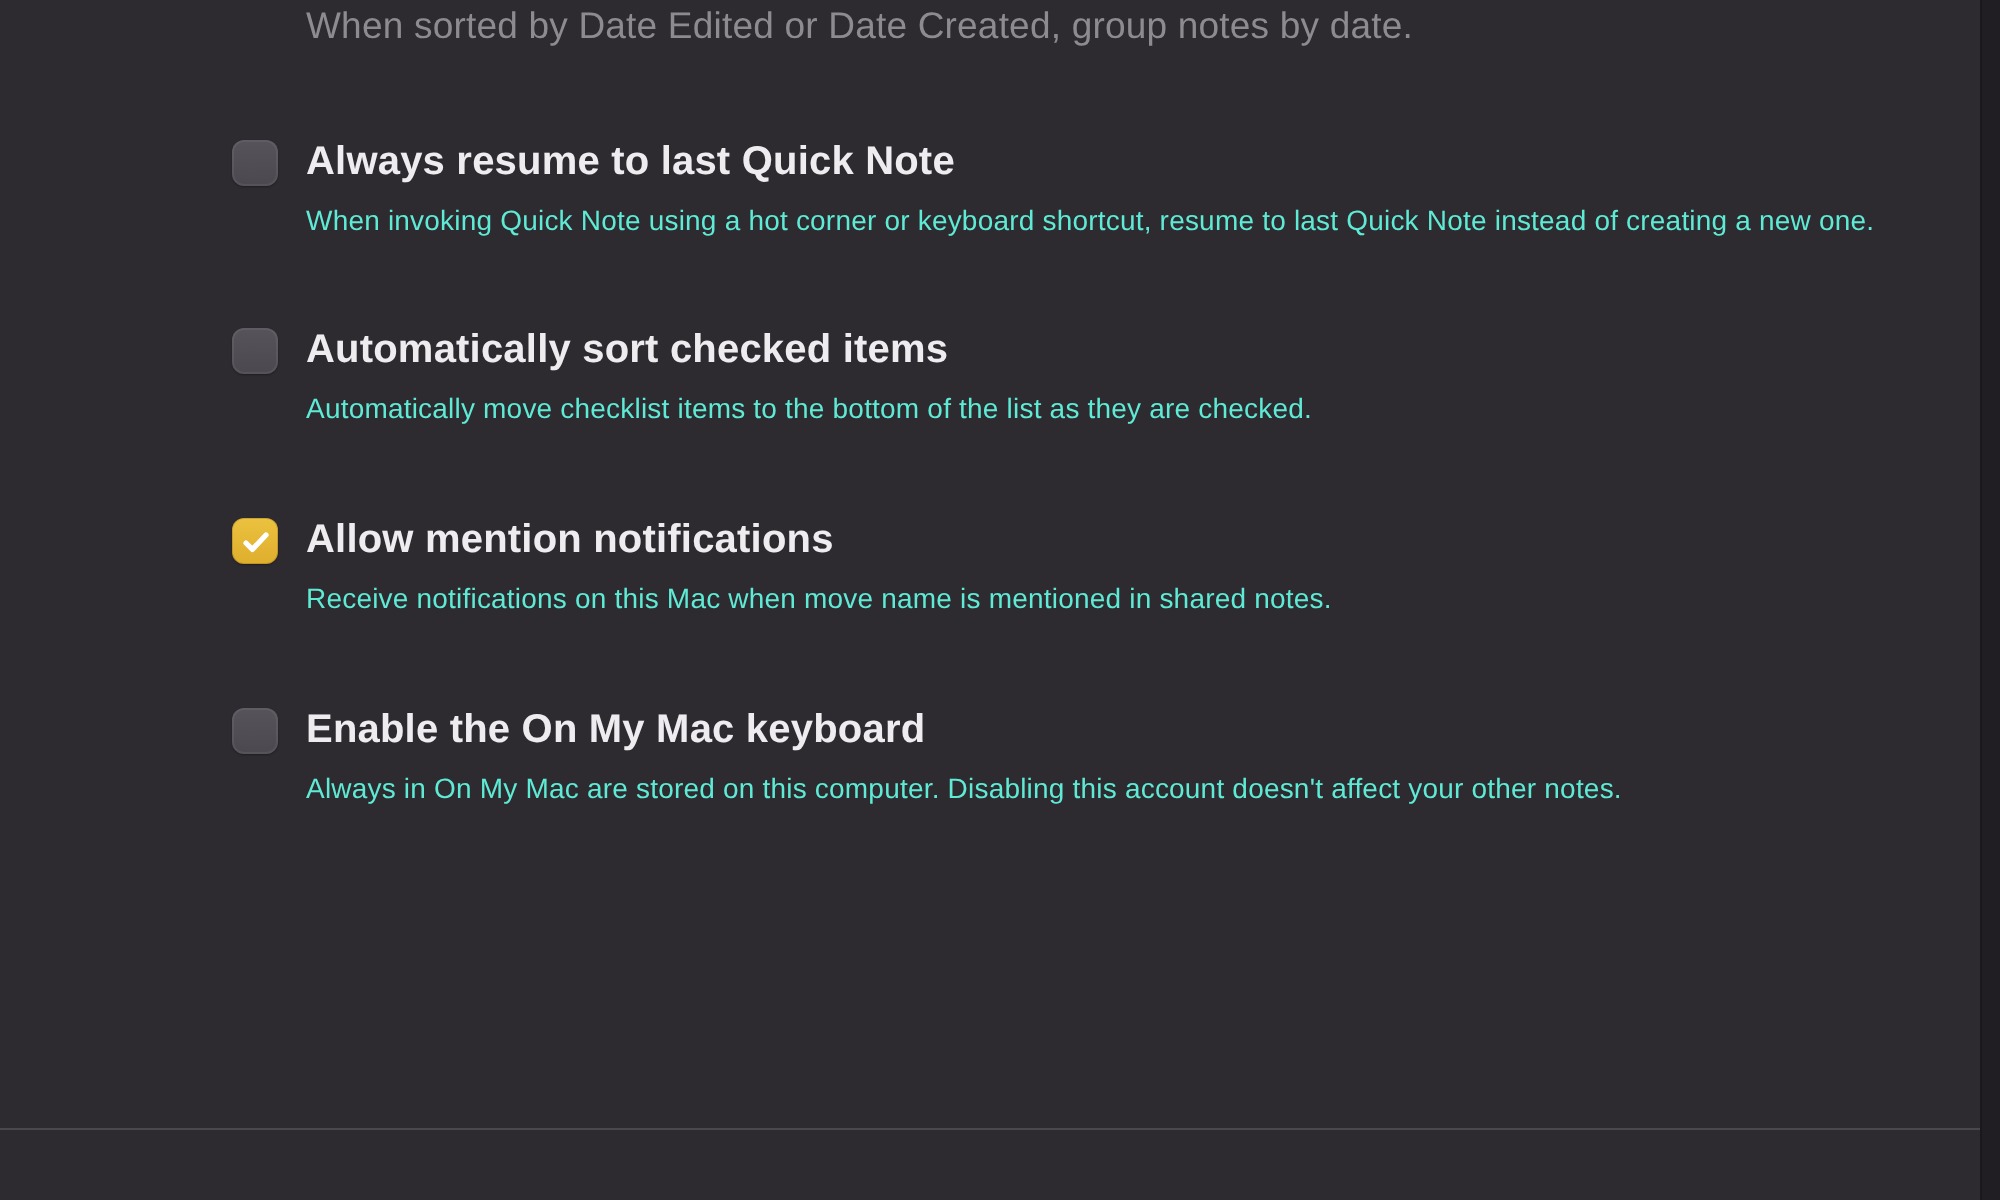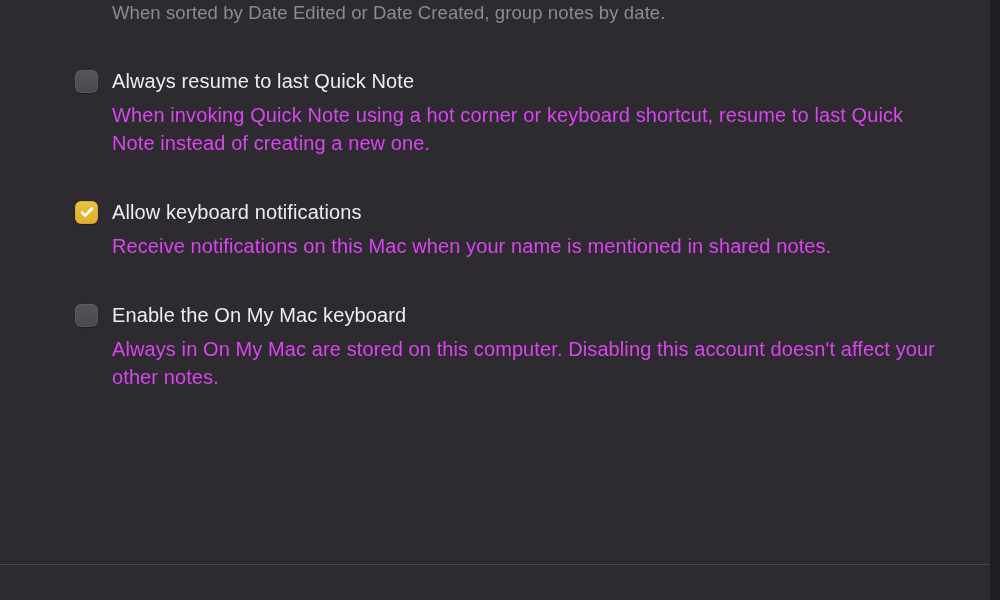--- a/index.html
+++ b/index.html
@@ -9,21 +9,21 @@
     }
     body {
       width: 1000px;
       height: 600px;
       background: #2d2a30;
       font-family: -apple-system, BlinkMacSystemFont, "Helvetica Neue", sans-serif;
       overflow: hidden;
       position: relative;
     }
     .content {
-      padding: 0 60px 0 75px;
+      padding: 0 60px 0 116px;
     }
     .orphan-desc {
       color: #8d8a90;
       font-size: 18.5px;
       line-height: 1.4;
       padding-left: 37px;
       margin-bottom: 44px;
       letter-spacing: 0.1px;
     }
     .pref-row {
@@ -53,26 +53,26 @@
       background: linear-gradient(180deg, #ebc23f 0%, #dfae2d 100%);
       box-shadow: inset 0 0 0 0.5px rgba(0,0,0,0.15), 0 0.5px 1px rgba(0,0,0,0.3);
     }
     .checkmark {
       width: 16px;
       height: 16px;
     }
     .pref-title {
       color: #eeecef;
       font-size: 20px;
-      font-weight: 400;
+      font-weight: 700;
       letter-spacing: 0.1px;
     }
     .pref-desc {
-      color: #d946ef;
-      font-size: 20px;
+      color: #5eead4;
+      font-size: 14px;
       line-height: 1.4;
       padding-left: 37px;
       letter-spacing: 0.1px;
     }
     .divider {
       position: absolute;
       bottom: 35px;
       left: 0;
       right: 0;
       height: 1px;
@@ -96,31 +96,38 @@
   <div class="orphan-desc">When sorted by Date Edited or Date Created, group notes by date.</div>
 
   <div class="pref-row">
     <div class="pref-header">
       <div class="checkbox unchecked"></div>
       <div class="pref-title">Always resume to last Quick Note</div>
     </div>
     <div class="pref-desc">When invoking Quick Note using a hot corner or keyboard shortcut, resume to last Quick Note instead of creating a new one.</div>
   </div>
 
+  <div class="pref-row">
+    <div class="pref-header">
+      <div class="checkbox unchecked"></div>
+      <div class="pref-title">Automatically sort checked items</div>
+    </div>
+    <div class="pref-desc">Automatically move checklist items to the bottom of the list as they are checked.</div>
+  </div>
 
   <div class="pref-row">
     <div class="pref-header">
       <div class="checkbox checked">
         <svg class="checkmark" viewBox="0 0 16 16" fill="none">
           <path d="M3 8.5 L6.2 11.7 L13 4.5" stroke="#ffffff" stroke-width="2.6" stroke-linecap="round" stroke-linejoin="round"></path>
         </svg>
       </div>
-      <div class="pref-title">Allow keyboard notifications</div>
+      <div class="pref-title">Allow mention notifications</div>
     </div>
-    <div class="pref-desc">Receive notifications on this Mac when your name is mentioned in shared notes.</div>
+    <div class="pref-desc">Receive notifications on this Mac when move name is mentioned in shared notes.</div>
   </div>
 
   <div class="pref-row">
     <div class="pref-header">
       <div class="checkbox unchecked"></div>
       <div class="pref-title">Enable the On My Mac keyboard</div>
     </div>
     <div class="pref-desc">Always in On My Mac are stored on this computer. Disabling this account doesn't affect your other notes.</div>
   </div>
 

